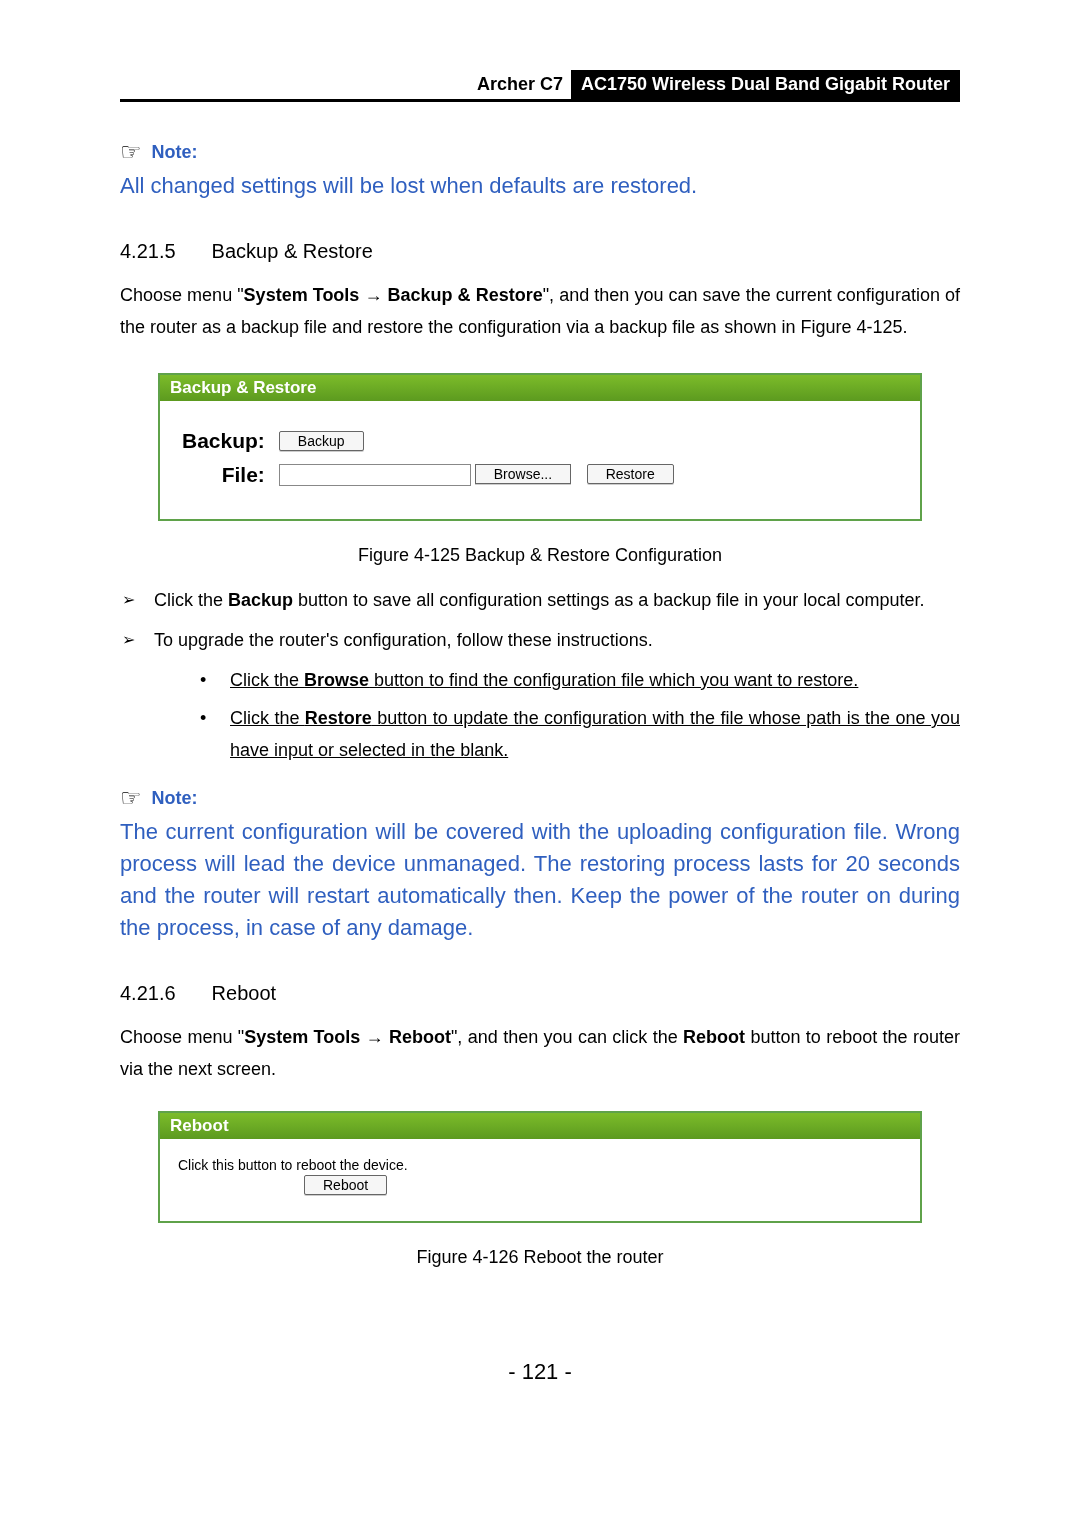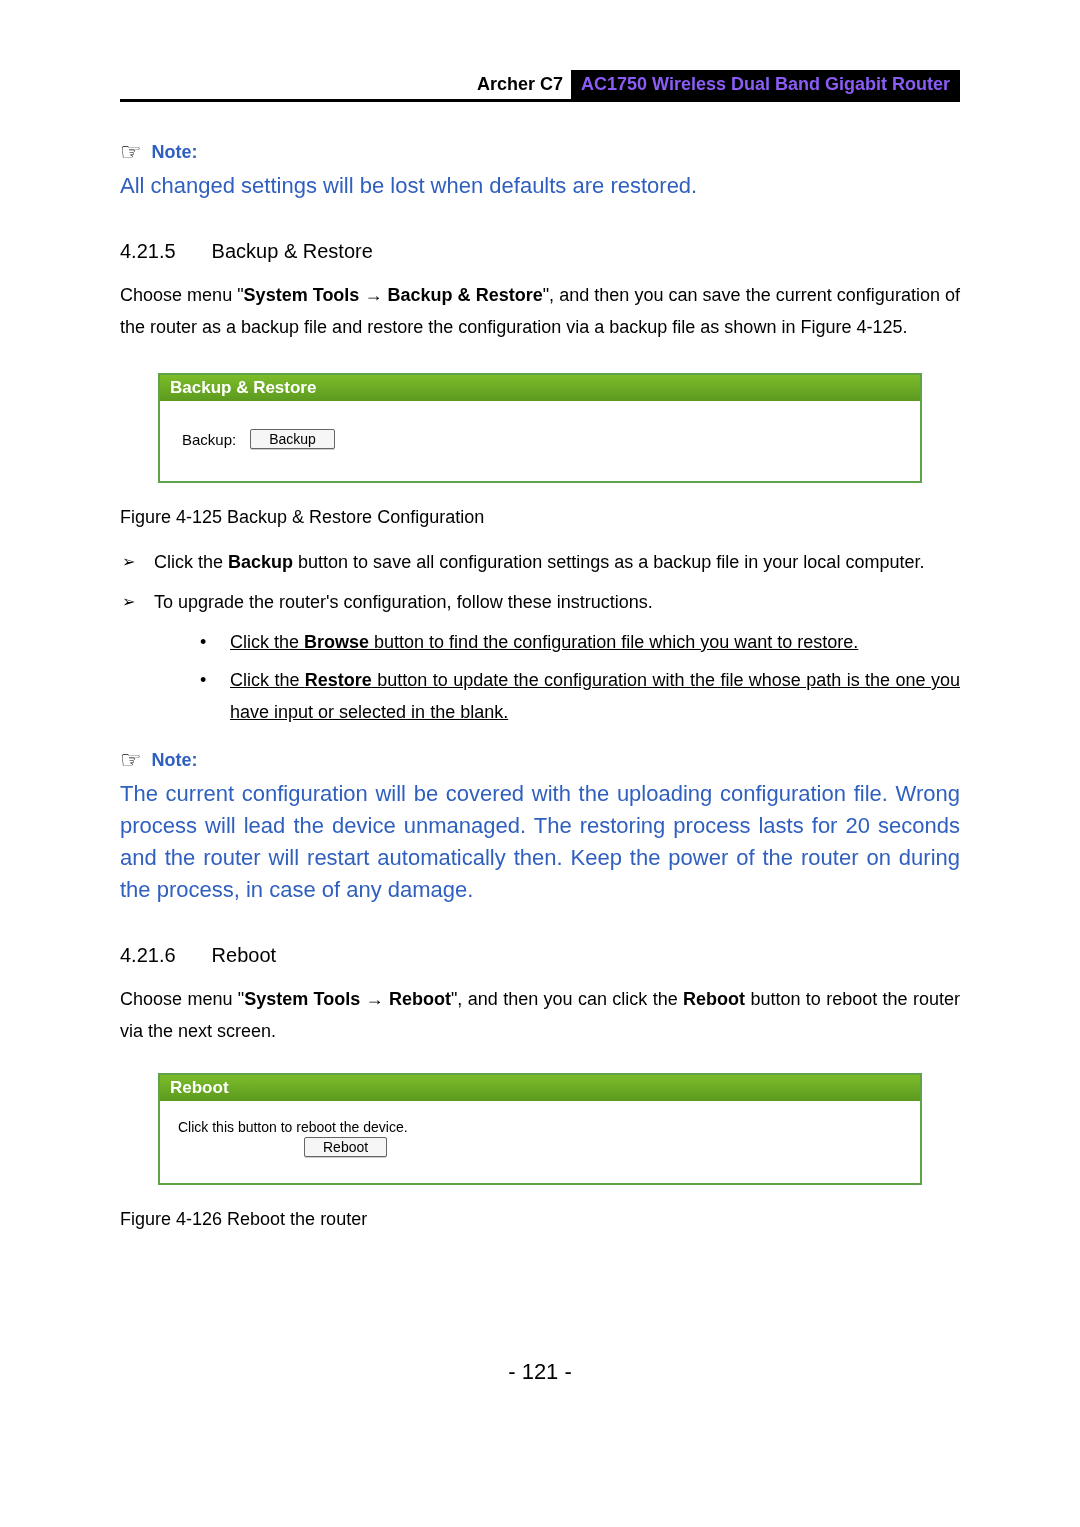--- a/index.html
+++ b/index.html
@@ -27,21 +27,21 @@
     font-weight: bold;
     font-size: 18px;
     padding: 4px 8px;
     color: #000;
   }
   .hdr-right {
     font-weight: bold;
     font-size: 18px;
     padding: 4px 10px;
     background: #000;
-    color: #8b5cf6;
+    color: #ffffff;
   }
   .note-line {
     display: flex;
     align-items: center;
     gap: 10px;
     color: #2f5fbf;
     margin-top: 38px;
   }
   .note-line2 {
     display: flex;
@@ -94,22 +94,22 @@
   .fig-body {
     background: #fff;
     padding: 22px 14px 26px 14px;
     font-size: 14px;
   }
   .fig-body table td {
     padding: 4px 6px;
     vertical-align: middle;
   }
   .lbl {
-    font-weight: normal;
-    font-size: 15px;
+    font-weight: bold;
+    font-size: 21px;
     text-align: right;
     white-space: nowrap;
   }
   .btn {
     display: inline-block;
     border: 1px solid #666;
     border-radius: 2px;
     padding: 1px 18px;
     background: #f6f6f6;
     font-size: 14px;
@@ -120,21 +120,21 @@
   .btn.sharp { border-radius: 0; }
   .file-field {
     display: inline-block;
     width: 190px;
     height: 20px;
     border: 1px solid #888;
     background: #fff;
     vertical-align: middle;
   }
   .caption {
-    text-align: left;
+    text-align: center;
     font-size: 18px;
     margin-top: 24px;
   }
   ul.arrow {
     list-style: none;
     padding-left: 0;
     margin-top: 18px;
   }
   ul.arrow > li {
     position: relative;
@@ -226,20 +226,29 @@
 
   <div class="fig">
     <div class="fig-header">Backup &amp; Restore</div>
     <div class="fig-body">
       <table>
         <tbody>
             <tr>
           <td class="lbl">Backup:</td>
           <td>
             <span class="btn">Backup</span>
+          </td>
+        </tr>
+        <tr>
+          <td class="lbl">File:</td>
+          <td>
+            <span class="file-field"></span>
+            <span class="btn sharp">Browse...</span>
+            &nbsp;&nbsp;
+            <span class="btn">Restore</span>
           </td>
         </tr>
       </tbody>
         </table>
     </div>
   </div>
   <div class="caption">Figure 4-125 Backup &amp; Restore Configuration</div>
 
   <ul class="arrow">
     <li>

